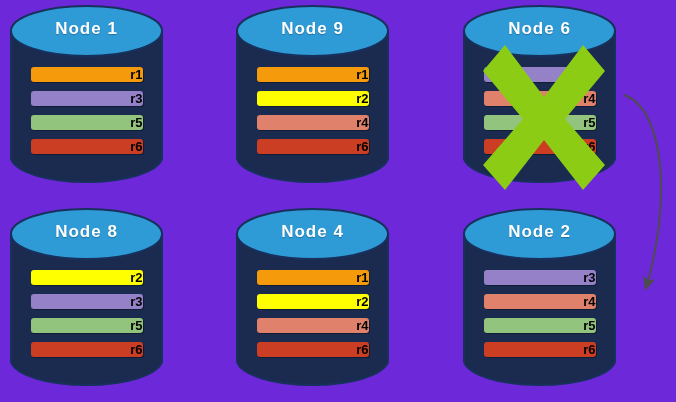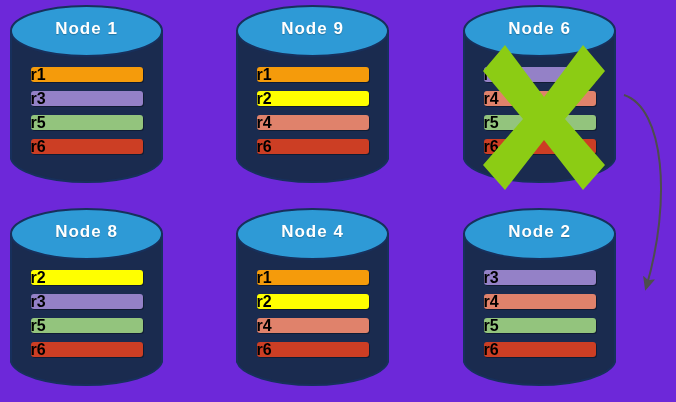--- a/index.html
+++ b/index.html
@@ -62,22 +62,22 @@
     border-radius: 3px;
     box-shadow: 1px 1px 0 rgba(0,0,0,0.35);
   }
   .row-bar:last-child { margin-bottom: 12px; }
   .row-label {
     position: absolute;
     left: 0;
     right: 0;
     top: 0;
     line-height: 15px;
-    text-align: left;
-    font-size: 16px;
+    text-align: right;
+    font-size: 13px;
     font-weight: bold;
     color: #000000;
     font-family: "Liberation Sans", sans-serif;
   }
 
   
   .x-mark {
     position: absolute;
     z-index: 5;
     pointer-events: none;

